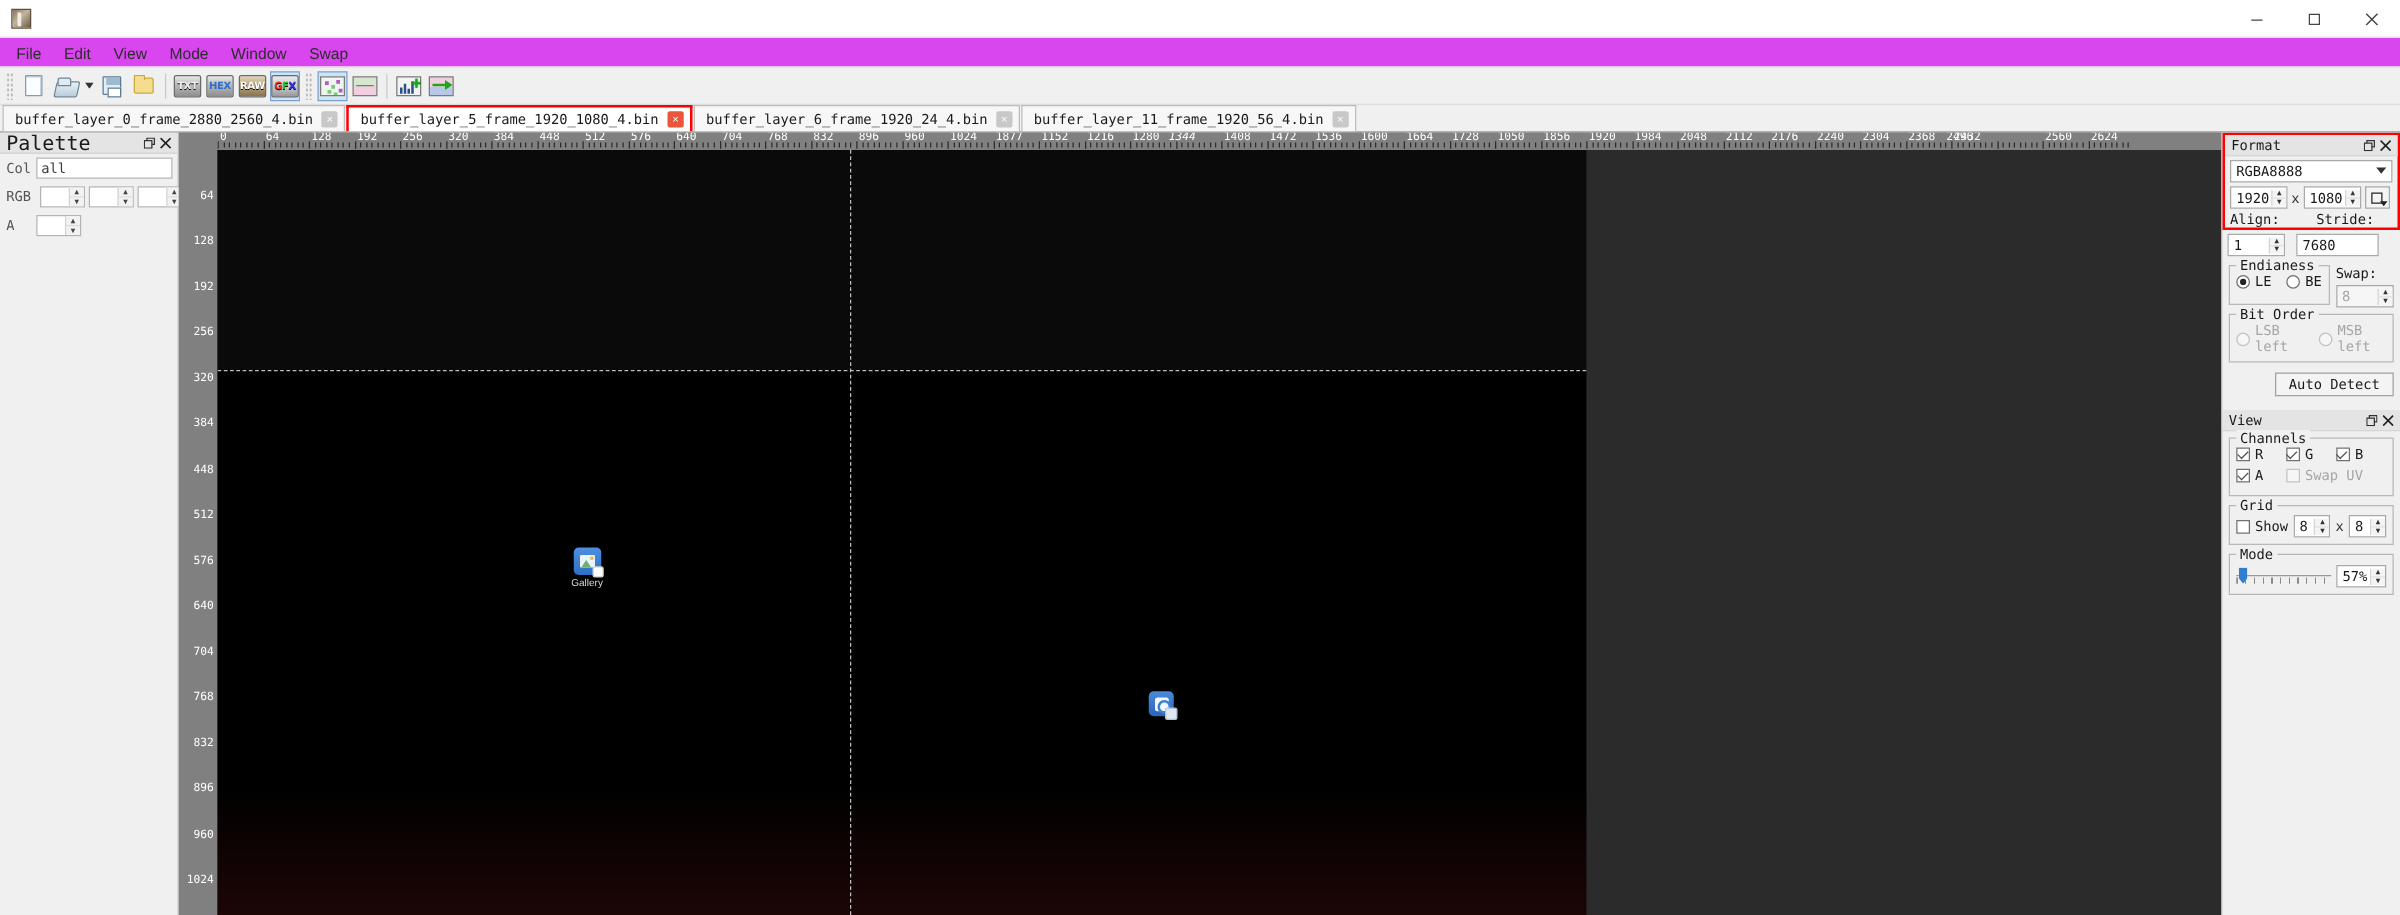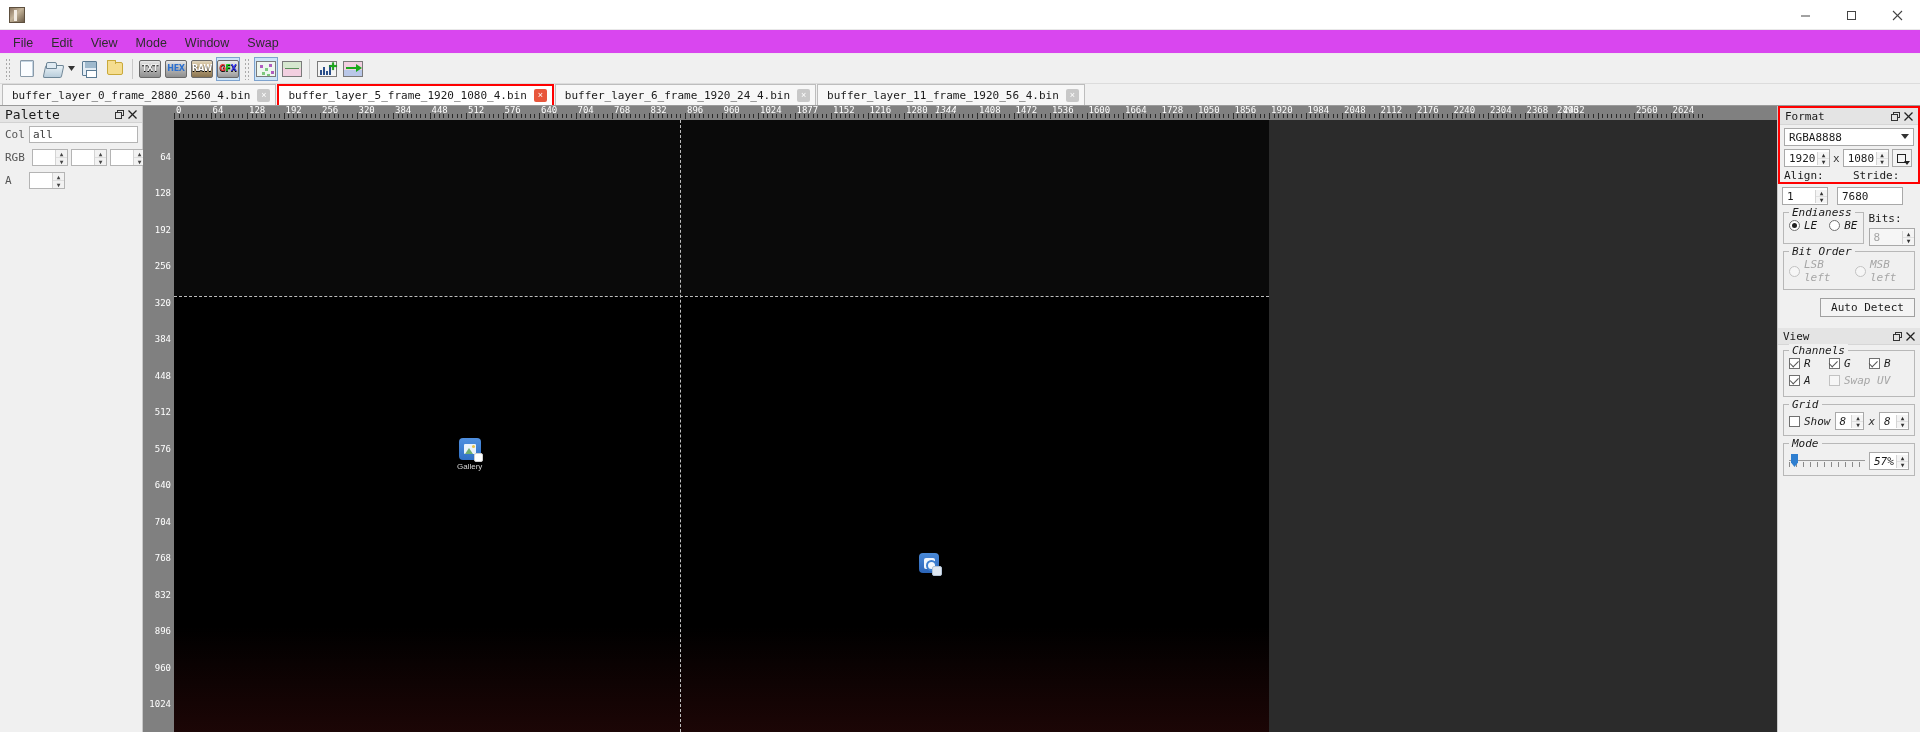--- a/index.html
+++ b/index.html
@@ -221,21 +221,21 @@
     flex: none;
     display: flex;
     flex-direction: column;
   }
   .panel-title {
     height: 17px;
     background: #e4e4e4;
     display: flex; align-items: center;
     padding: 0 3px 0 5px;
     font-family:"DejaVu Sans Mono", monospace;
-    font-size: 13px;
+    font-size: 16px;
     color: #1a1a1a;
     border-bottom:1px solid #d2d2d2;
   }
   .panel-title .spacer { flex: 1; }
   .panel-btn { width:13px;height:13px;display:flex;align-items:center;justify-content:center;color:#333;}
   .pal-row {
     display: flex; align-items: center;
     padding: 3px 4px 3px 5px;
     font-family:"DejaVu Sans Mono", monospace;
     font-size: 11px;
@@ -398,21 +398,20 @@
   .sq-btn{width:20px;height:18px;border:1px solid #a9a9a9;background:#f4f4f4;display:flex;align-items:center;justify-content:center;position:relative;}
   .sq-btn .sqi{width:9px;height:9px;border:1.5px solid #222;}
   .sq-btn .car{position:absolute;right:1px;bottom:1px;border-left:3px solid transparent;border-right:3px solid transparent;border-top:4px solid #222;}
   .lbl-row{display:flex;margin:2px 4px 0 4px;gap:8px;font-size:11px;color:#1a1a1a;}
   .lbl-row span{flex:1;}
   .fieldset {
     margin: 5px 5px 2px 5px;
     border: 1px solid #b8b8b8;
     padding: 2px 5px 5px 5px;
     position: relative;
-    font-style: italic;
   }
   .fieldset > .legend {
     position:absolute; top:-7px; left:5px;
     background:#f0f0f0; padding:0 3px;
     font-size:11px; color:#1a1a1a;
   }
   .radio-row{display:flex;align-items:center;gap:12px;margin-top:4px;}
   .radio{display:flex;align-items:center;gap:4px;font-size:11px;color:#1a1a1a;}
   .radio .dot{width:11px;height:11px;border:1px solid #707070;border-radius:50%;background:#fff;display:flex;align-items:center;justify-content:center;flex:none;}
   .radio .dot.on::after{content:"";width:5px;height:5px;border-radius:50%;background:#222;}
@@ -1130,21 +1129,21 @@
             <span class="dot on"></span>
             <span>LE</span>
           </label>
           <label class="radio">
             <span class="dot"></span>
             <span>BE</span>
           </label>
         </div>
       </div>
       <div style="width:52px;padding:5px 5px 0 0;">
-        <div style="font-size:11px;color:#1a1a1a;">Bits:</div>
+        <div style="font-size:11px;color:#1a1a1a;">Swap:</div>
         <div class="num-field field-dis" style="margin-top:3px;">
           <span class="nv">8</span>
           <span class="sp">
               <span>▲</span>
               <span>▼</span>
             </span>
         </div>
       </div>
     </div>
 

